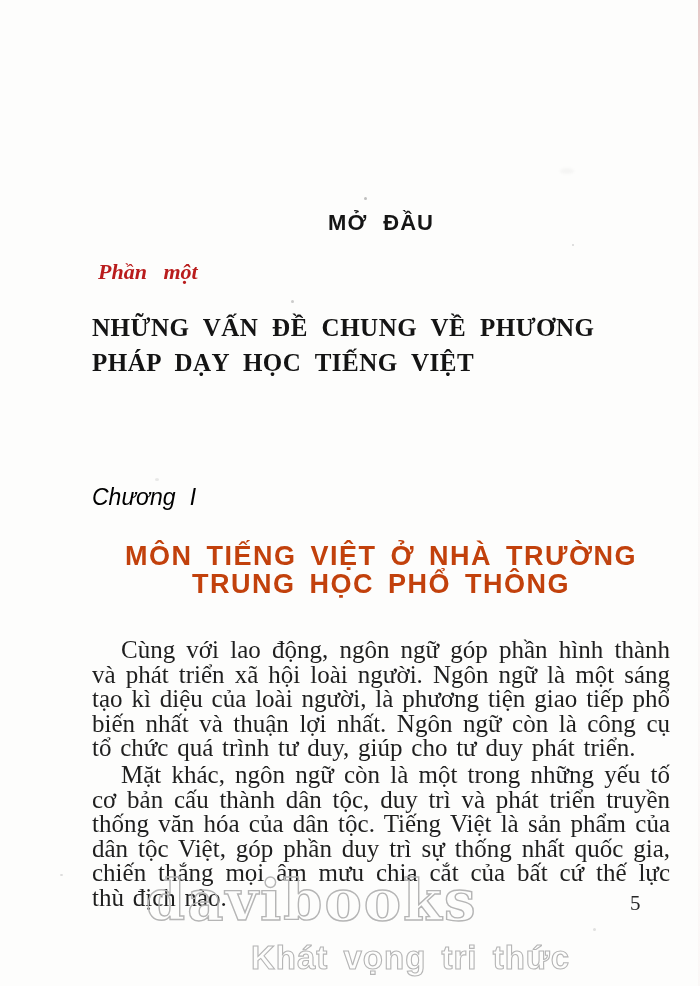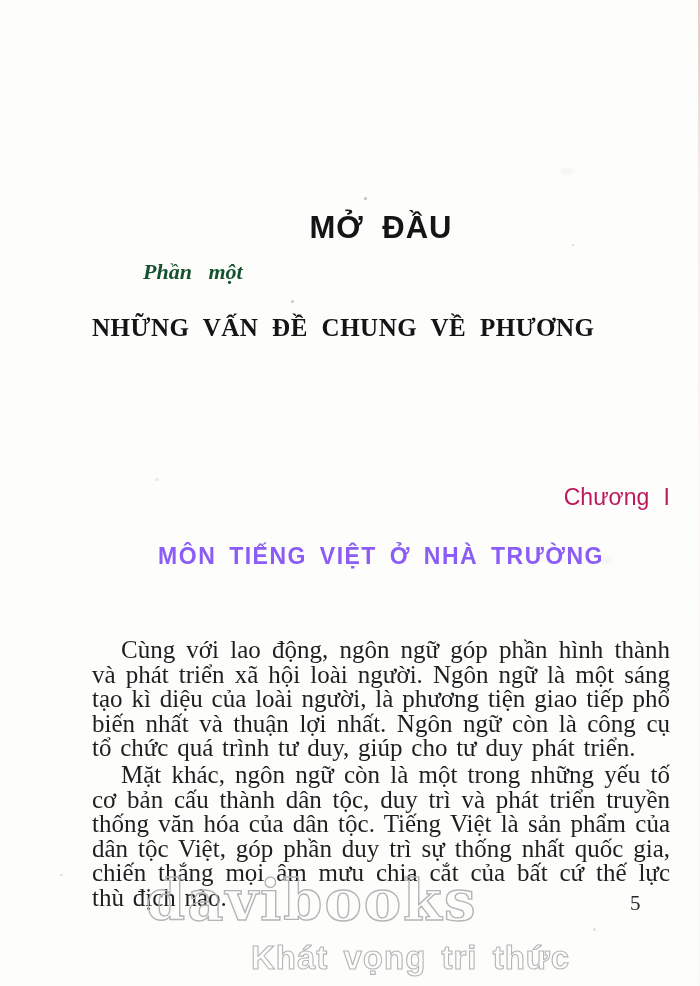--- a/index.html
+++ b/index.html
@@ -22,67 +22,67 @@
     width: 578px;
     top: 0;
   }
   
   .main-title {
     position: absolute;
     top: 210px; left: 0; width: 100%;
     text-align: center;
     font-family: "Liberation Sans", "DejaVu Sans", sans-serif;
     font-weight: bold;
-    font-size: 31px;
+    font-size: 22px;
     letter-spacing: 1px;
     word-spacing: 9px;
     color: #151515;
   }
   .part-label {
     position: absolute;
     top: 259px; left: 6px;
     font-family: "Liberation Serif", "DejaVu Serif", serif;
     font-weight: bold;
     font-style: italic;
     font-size: 22px;
     word-spacing: 11px;
-    color: #14532d;
-    margin-left: 45px;
+    color: #b91c1c;
   }
   .part-title {
     position: absolute;
     top: 310px; left: 0; width: 100%;
     font-family: "Liberation Serif", "DejaVu Serif", serif;
     font-weight: bold;
     font-size: 25px;
     line-height: 35px;
     letter-spacing: 0.5px;
     word-spacing: 7px;
     color: #141414;
   }
   .chapter-label {
     position: absolute;
     top: 484px; left: 0; width: 100%;
-    text-align: right;
-    font-family: "Liberation Sans", "DejaVu Sans", sans-serif;
+    text-align: left;
+    font-family: "Liberation Sans", "DejaVu Sans", sans-serif;
+    font-style: italic;
     font-size: 23px;
     word-spacing: 8px;
-    color: #be185d;
+    color: #000000;
   }
   .chapter-title {
     position: absolute;
     top: 542px; left: 0; width: 100%;
     text-align: center;
     font-family: "Liberation Sans", "DejaVu Sans", sans-serif;
     font-weight: bold;
-    font-size: 23px;
+    font-size: 27px;
     line-height: 28px;
     letter-spacing: 1.5px;
     word-spacing: 5px;
-    color: #8b5cf6;
+    color: #c2410c;
   }
   .tline { display: block; }
   
   .body-text {
     position: absolute;
     top: 638px; left: 0; width: 100%;
   }
   .body-text p {
     font-size: 25px;
     line-height: 24.6px;
@@ -160,26 +160,28 @@
 <div class="page">
 
   <div class="inner">
 
     <h1 class="main-title">MỞ ĐẦU</h1>
 
     <div class="part-label">Phần một</div>
 
     <h2 class="part-title">
       <span class="tline">NHỮNG VẤN ĐỀ CHUNG VỀ PHƯƠNG</span>
+      <span class="tline">PHÁP DẠY HỌC TIẾNG VIỆT</span>
     </h2>
 
     <div class="chapter-label">Chương I</div>
 
     <h3 class="chapter-title">
       <span class="tline">MÔN TIẾNG VIỆT Ở NHÀ TRƯỜNG</span>
+      <span class="tline">TRUNG HỌC PHỔ THÔNG</span>
     </h3>
 
     <div class="body-text">
       <p>Cùng với lao động, ngôn ngữ góp phần hình thành và phát triển xã hội loài người. Ngôn ngữ là một sáng tạo kì diệu của loài người, là phương tiện giao tiếp phổ biến nhất và thuận lợi nhất. Ngôn ngữ còn là công cụ tổ chức quá trình tư duy, giúp cho tư duy phát triển.</p>
       <p>Mặt khác, ngôn ngữ còn là một trong những yếu tố cơ bản cấu thành dân tộc, duy trì và phát triển truyền thống văn hóa của dân tộc. Tiếng Việt là sản phẩm của dân tộc Việt, góp phần duy trì sự thống nhất quốc gia, chiến thắng mọi âm mưu chia cắt của bất cứ thế lực thù địch nào.</p>
     </div>
 
   </div>
 
   <div class="watermark">

